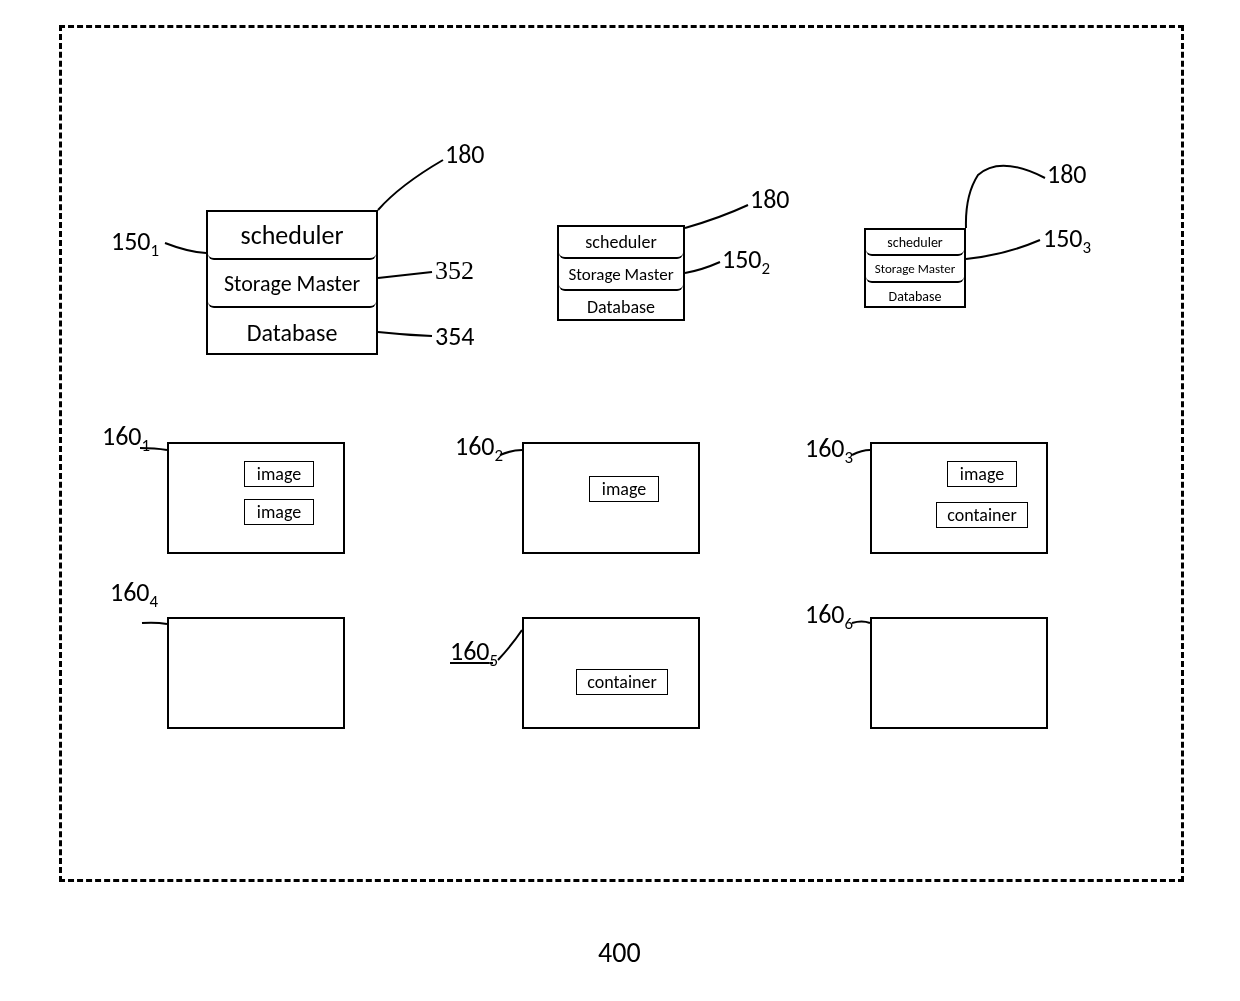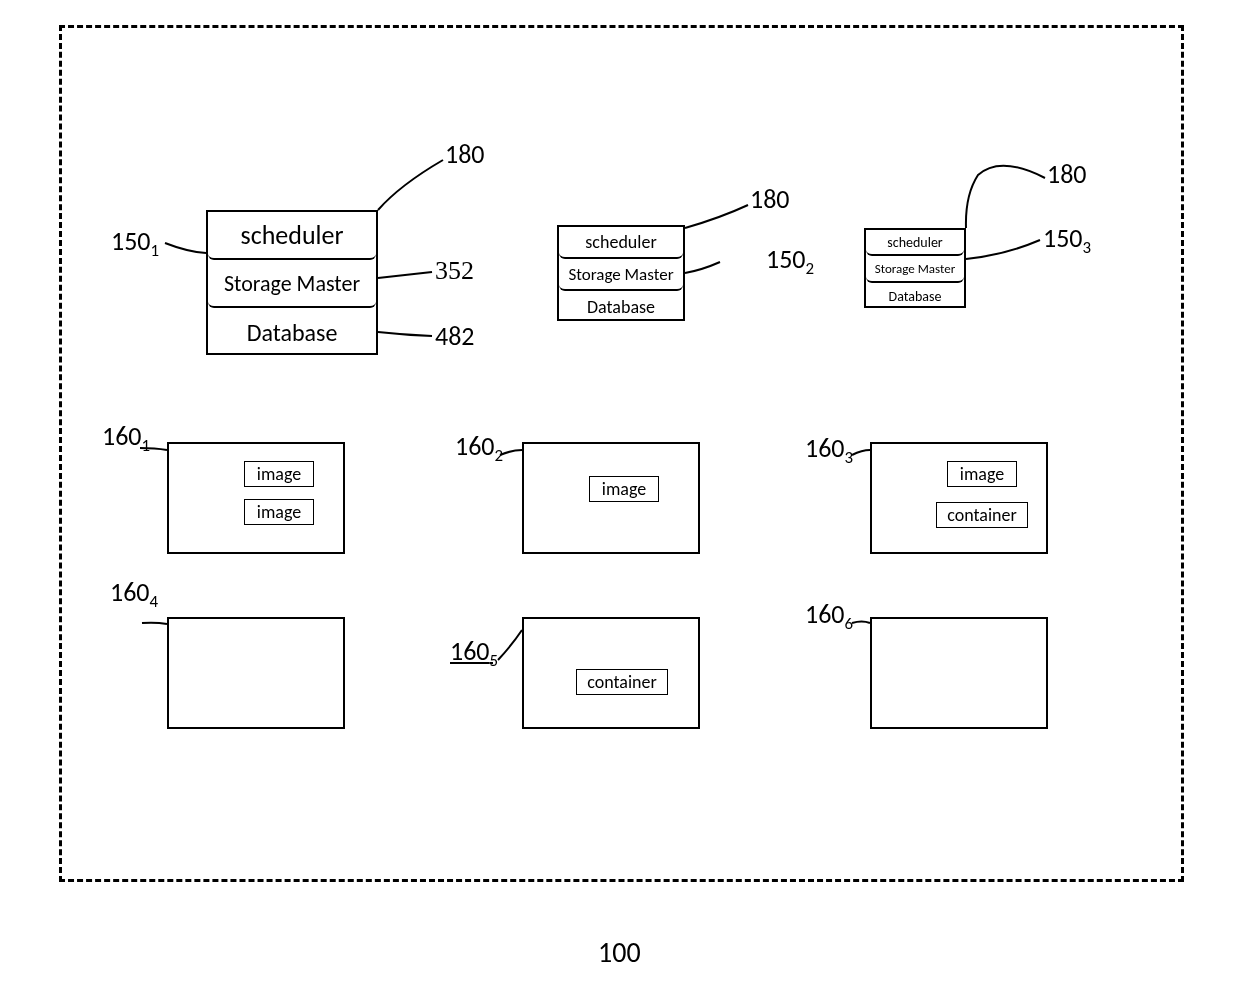--- a/index.html
+++ b/index.html
@@ -106,34 +106,34 @@
   <div class="chip" style="left:52px; top:50px; width:92px; height:26px;">container</div>
 </div>
 
 <div class="nodebox" style="left:870px; top:617px; width:178px; height:112px;"></div>
 
 <div class="label" style="left:445px; top:138px;">180</div>
 <div class="label" style="left:750px; top:183px;">180</div>
 <div class="label" style="left:1047px; top:158px;">180</div>
 
 <div class="label" style="left:111px; top:225px;"><span>150</span><sub>1</sub></div>
-<div class="label" style="left:722px; top:243px;margin-left:44px;"><span>150</span><sub>2</sub></div>
+<div class="label" style="left:722px; top:243px;"><span>150</span><sub>2</sub></div>
 <div class="label" style="left:1043px; top:222px;"><span>150</span><sub>3</sub></div>
 
 <div class="label" style="left:435px; top:256px;font-family:Liberation Serif, serif;">352</div>
-<div class="label" style="left:435px; top:320px;">482</div>
+<div class="label" style="left:435px; top:320px;">354</div>
 
 <div class="label" style="left:102px; top:420px;"><span>160</span><sub>1</sub></div>
 <div class="label" style="left:455px; top:430px;"><span>160</span><sub>2</sub></div>
 <div class="label" style="left:805px; top:432px;"><span>160</span><sub>3</sub></div>
 <div class="label" style="left:102px; top:576px;margin-left:8px;"><span>160</span><sub>4</sub></div>
 <div class="label" style="left:450px; top:635px;text-decoration:underline;"><span>160</span><sub>5</sub></div>
 <div class="label" style="left:805px; top:598px;text-align:right;"><span>160</span><sub>6</sub></div>
 
-<div class="fignum" style="left:598px; top:935px;">100</div>
+<div class="fignum" style="left:598px; top:935px;">400</div>
 
 <svg class="overlay">
 
   <path d="M 443 160 Q 400 185 378 210" stroke="#000" stroke-width="2" fill="none"></path>
 
   <path d="M 748 205 Q 720 218 685 228" stroke="#000" stroke-width="2" fill="none"></path>
 
   <path d="M 1045 178 Q 1000 155 978 175 Q 965 195 966 228" stroke="#000" stroke-width="2" fill="none"></path>
 
   <path d="M 1040 240 Q 1005 255 966 259" stroke="#000" stroke-width="2" fill="none"></path>

